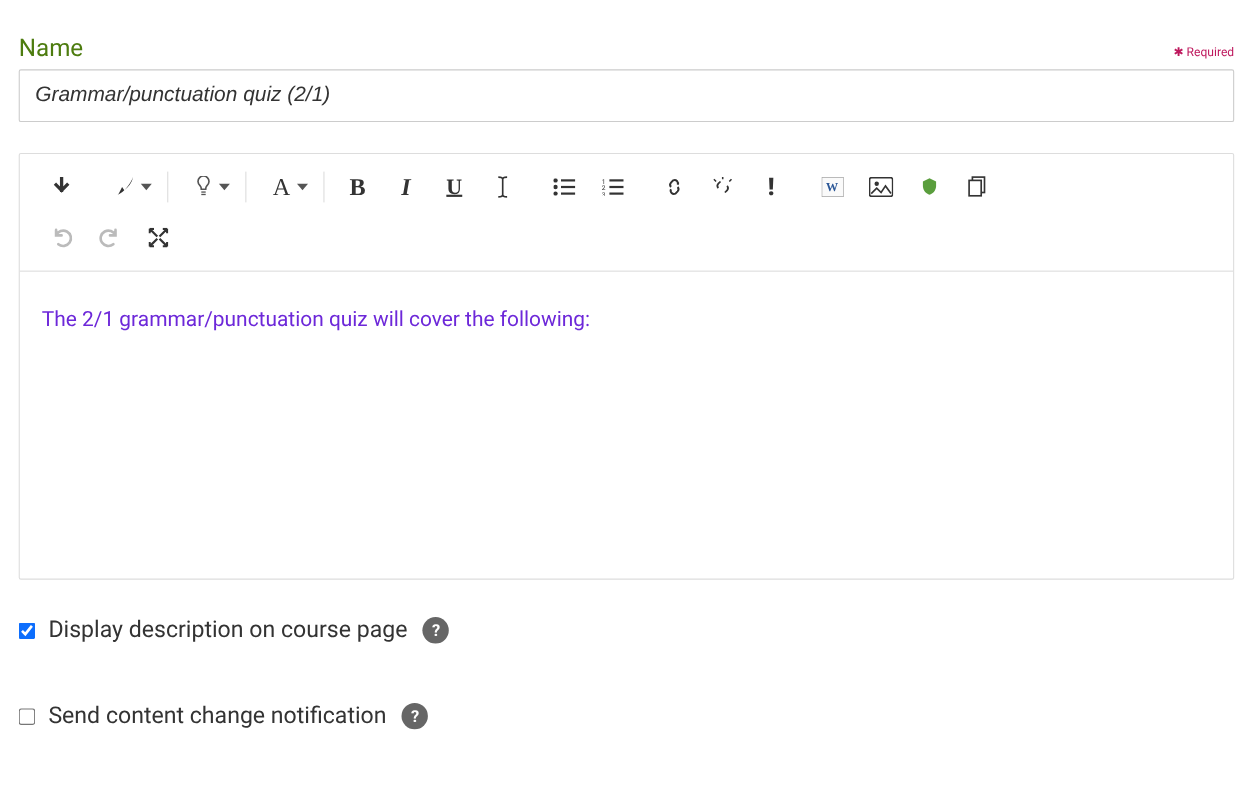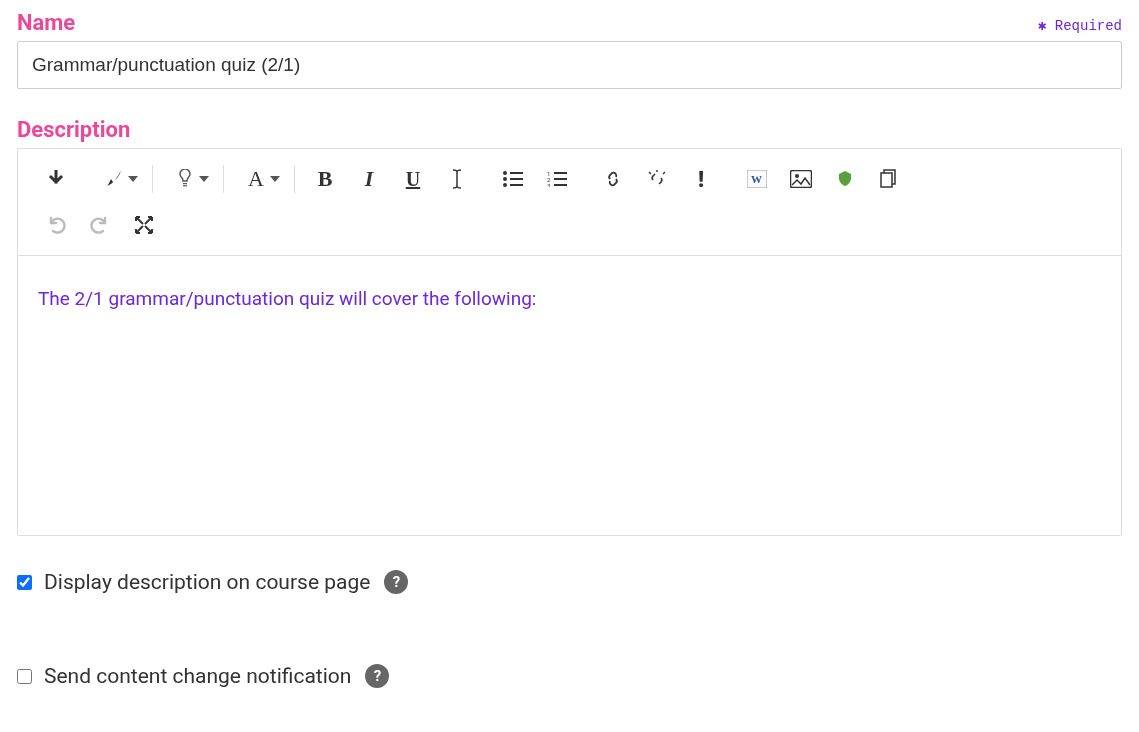--- a/index.html
+++ b/index.html
@@ -10,37 +10,38 @@
   font-size: 16px;
 }
 .field-label-row {
   display: flex;
   justify-content: space-between;
   align-items: baseline;
   margin-bottom: 6px;
 }
 .field-label {
   font-size: 22px;
-  color: #ec4899;
-  font-weight: 700;
+  color: #4d7c0f;
+  font-weight: 400;
+  margin-top: 22px;
 }
 .required-marker {
-  font-size: 14px;
-  color: #6d28d9;
-  font-family: Liberation Mono, monospace;
+  font-size: 11px;
+  color: #be185d;
 }
 .text-input {
   width: 100%;
   border: 1px solid #ccc;
   border-radius: 2px;
   padding: 12px 14px;
   font-size: 19px;
   color: #333;
   background: #fff;
   outline: none;
+  font-style: italic;
 }
 .section-gap {
   margin-top: 28px;
 }
 .editor-wrap {
   border: 1px solid #ddd;
   border-radius: 2px;
   background: #fff;
   margin-top: 6px;
 }
@@ -96,21 +97,21 @@
 }
 .editor-area p {
   margin: 0 0 12px 0;
 }
 .editor-area p:last-child { margin-bottom: 0; }
 .checkbox-row {
   display: flex;
   align-items: center;
   margin-top: 34px;
 }
-.checkbox-row.second { margin-top: 70px; }
+.checkbox-row.second { margin-top: 54px; }
 .checkbox-row input[type="checkbox"] {
   width: 15px; height: 15px;
   margin-right: 12px;
   accent-color: #0d6efd;
 }
 .checkbox-row label {
   font-size: 21px;
   color: #333;
 }
 .help-badge {
@@ -137,21 +138,20 @@
 
 
 <div class="field-label-row">
   <div class="field-label">Name</div>
   <div class="required-marker">✱ <span>Required</span></div>
 </div>
 <input type="text" class="text-input" value="Grammar/punctuation quiz (2/1)" style="">
 
 
 <div class="section-gap">
-  <div class="field-label">Description</div>
   <div class="editor-wrap">
     <div class="toolbar">
 
       <div class="tb-btn">
         <svg width="16" height="18" viewBox="0 0 16 18">
             <path d="M8 0v12M3 7l5 5 5-5" stroke="#333" stroke-width="3" fill="none" stroke-linecap="square"></path>
           </svg>
       </div>
       <div class="tb-spacer"></div>
 

